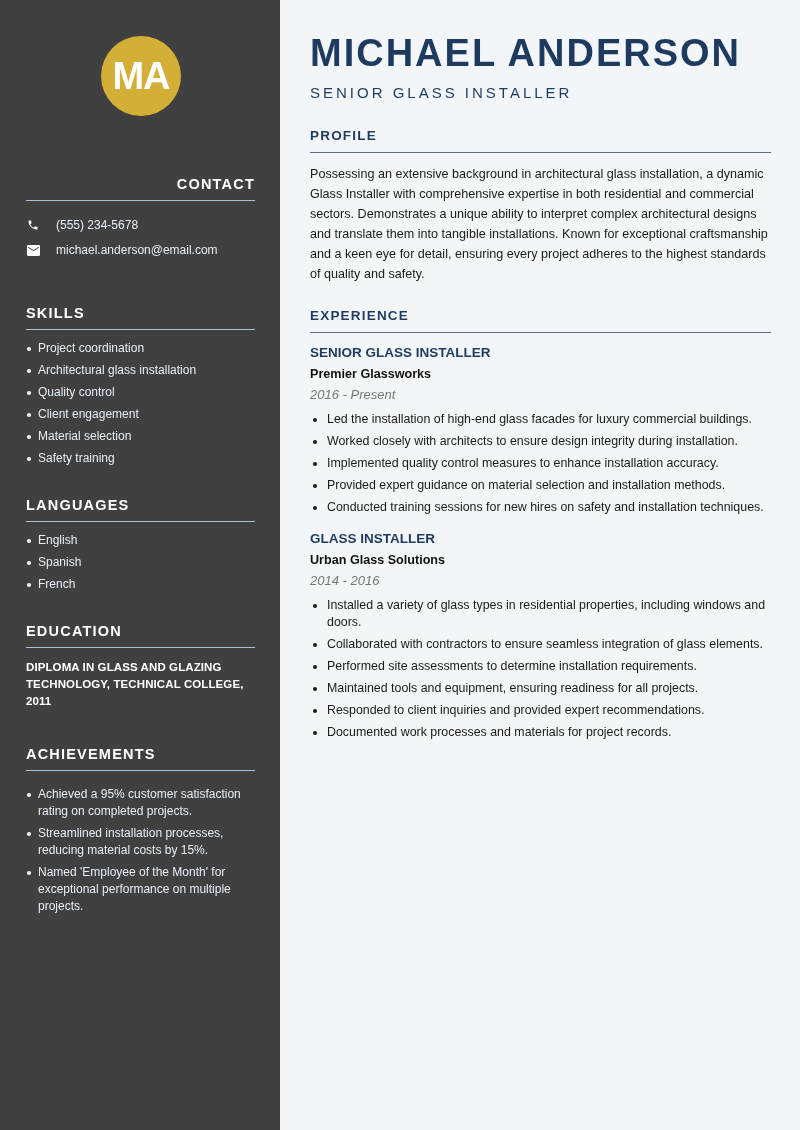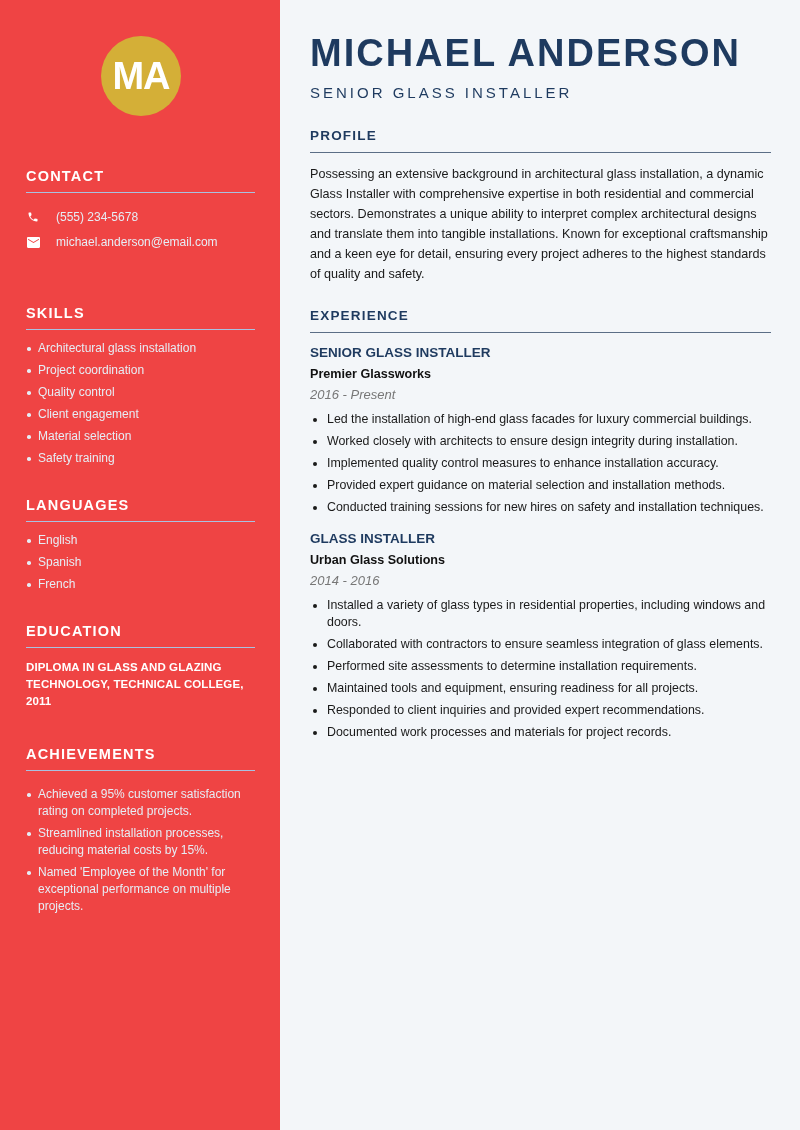--- a/index.html
+++ b/index.html
@@ -5,21 +5,21 @@
     * { margin: 0; padding: 0; box-sizing: border-box; }
     html, body { width: 800px; height: 1130px; overflow: hidden; }
     body {
       font-family: "Liberation Sans", "DejaVu Sans", sans-serif;
       background: #f3f6f9;
       position: relative;
     }
     .sidebar {
       position: absolute; left: 0; top: 0;
       width: 280px; height: 1130px;
-      background: #ef4444;
+      background: #404040;
       color: #ffffff;
       padding: 0 26px;
     }
     .avatar {
       position: absolute; left: 101px; top: 36px;
       width: 80px; height: 80px; border-radius: 50%;
       background: #d4af37;
       display: flex; align-items: center; justify-content: center;
       color: #ffffff; font-weight: 700; font-size: 38px;
       letter-spacing: -1px;
@@ -84,21 +84,21 @@
     }
   </style>
 </head>
 <body>
 
 <aside class="sidebar">
   <div class="avatar">
     <span>MA</span>
   </div>
 
-  <section class="side-section" style="top:168px;">
+  <section class="side-section" style="top:176px;text-align:right;">
     <h2 class="side-title">CONTACT</h2>
     <ul class="contact-list">
       <li>
         <span class="ico">
           <svg width="12" height="12" viewBox="0 0 24 24">
               <path fill="#ffffff" d="M6.6 10.8c1.4 2.8 3.8 5.1 6.6 6.6l2.2-2.2c.3-.3.7-.4 1-.2 1.1.4 2.3.6 3.6.6.6 0 1 .4 1 1V20c0 .6-.4 1-1 1C10.6 21 3 13.4 3 4c0-.6.4-1 1-1h3.5c.6 0 1 .4 1 1 0 1.3.2 2.5.6 3.6.1.3 0 .7-.2 1L6.6 10.8z"></path>
             </svg>
         </span>
         <span>(555) 234-5678</span>
       </li>
@@ -109,22 +109,22 @@
             </svg>
         </span>
         <span>michael.anderson@email.com</span>
       </li>
     </ul>
   </section>
 
   <section class="side-section" style="top:305px;">
     <h2 class="side-title">SKILLS</h2>
     <ul class="side-list">
+      <li>Project coordination</li>
       <li>Architectural glass installation</li>
-      <li>Project coordination</li>
       <li>Quality control</li>
       <li>Client engagement</li>
       <li>Material selection</li>
       <li>Safety training</li>
     </ul>
   </section>
 
   <section class="side-section" style="top:497px;">
     <h2 class="side-title">LANGUAGES</h2>
     <ul class="side-list">

